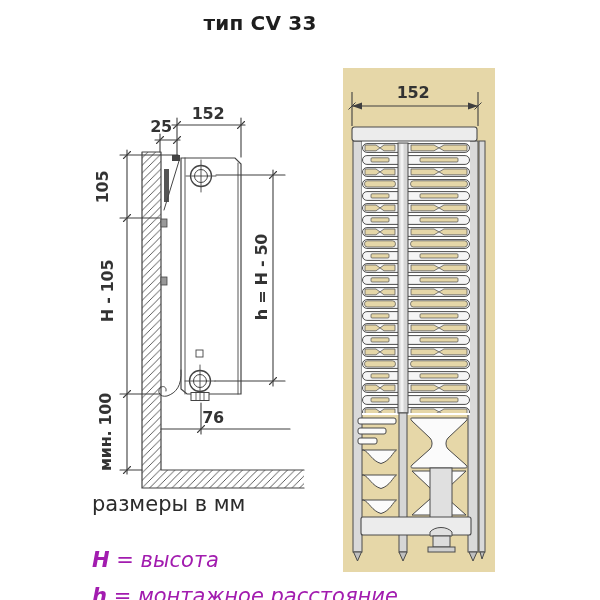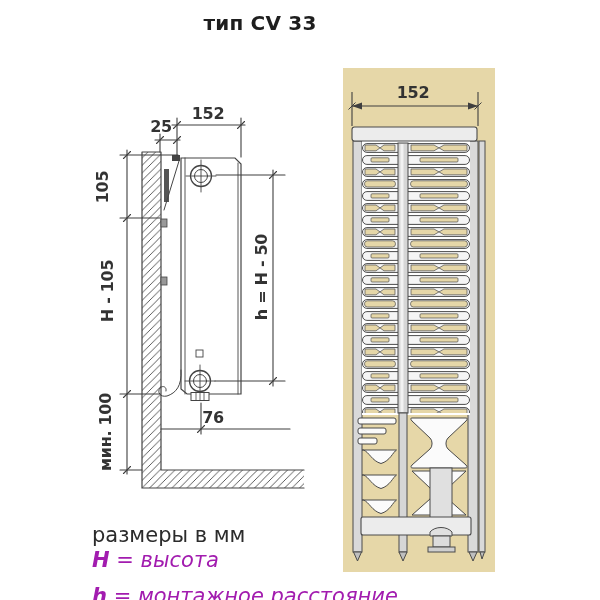--- a/index.html
+++ b/index.html
@@ -1,20 +1,20 @@
 <!DOCTYPE html>
 <html><head>
 <meta charset="utf-8">
 <style>
   html,body{margin:0;padding:0;width:600px;height:600px;overflow:hidden;background:#ffffff;}
   .stage{position:relative;width:600px;height:600px;font-family:"DejaVu Sans",sans-serif;color:#222;}
   .stage svg{position:absolute;left:0;top:0;}
   .title{position:absolute;left:110px;top:11px;width:300px;text-align:center;
          font-size:20px;font-weight:bold;color:#1e1e1e;letter-spacing:0.2px;}
-  .legend-units{position:absolute;left:92px;top:523px;font-size:21px;color:#2b2b2b;}
+  .legend-units{position:absolute;left:92px;top:492px;font-size:21px;color:#2b2b2b;}
   .legend-line{position:absolute;left:92px;font-size:21px;color:#a21caf;font-style:italic;}
   .legend-line .sym{font-weight:bold;}
   .legend-line .rest{white-space:pre;}
   .l1{top:548px;} .l2{top:584px;}
   text{font-family:"DejaVu Sans",sans-serif;font-size:16px;font-weight:600;fill:#333;letter-spacing:-0.3px;}
 </style>
 </head>
 <body>
 
 <div class="stage">

